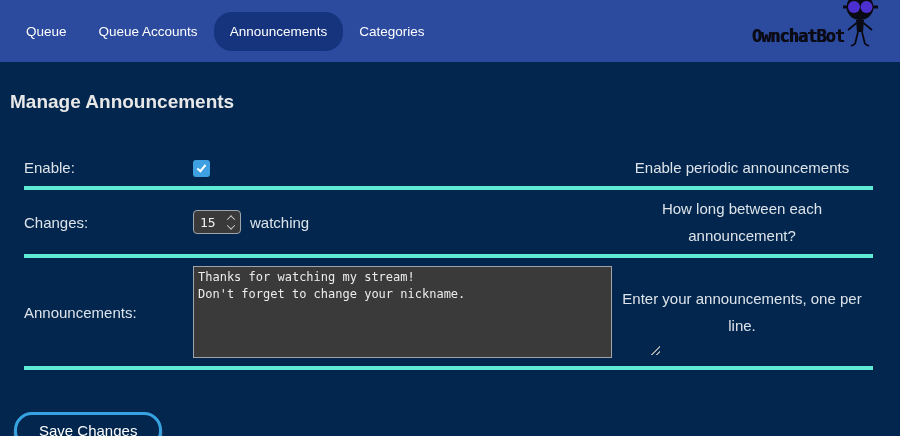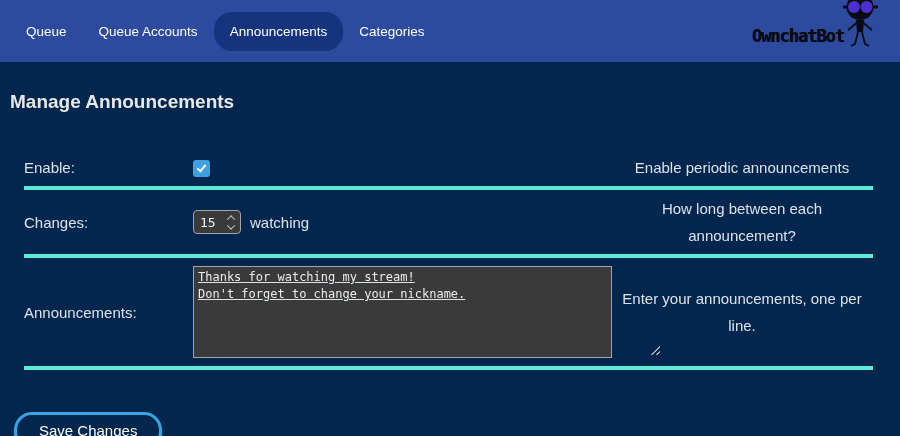--- a/index.html
+++ b/index.html
@@ -112,21 +112,21 @@
   .spinner {
     display: flex; flex-direction: column;
     justify-content: center; align-items: center;
     gap: 3px; padding-right: 6px; cursor: pointer;
   }
   .chev { width: 6px; height: 6px; }
   .chev.up   { border-left: 1.5px solid #c9c9c9; border-top: 1.5px solid #c9c9c9; transform: rotate(45deg) translate(1px,1px); }
   .chev.down { border-right: 1.5px solid #c9c9c9; border-bottom: 1.5px solid #c9c9c9; transform: rotate(45deg) translate(-1px,-1px); }
 
   
-  .ta-wrap { position: relative; width: 469px; text-decoration: underline; }
+  .ta-wrap { position: relative; width: 469px; }
   textarea.announcements {
     width: 419px; height: 92px;
     background: #3a3a3a;
     color: #ececec;
     border: 1px solid #a0a4ab;
     font-family: "DejaVu Sans Mono", monospace;
     font-size: 12px;
     line-height: 17px;
     padding: 2px 4px;
     resize: none;

